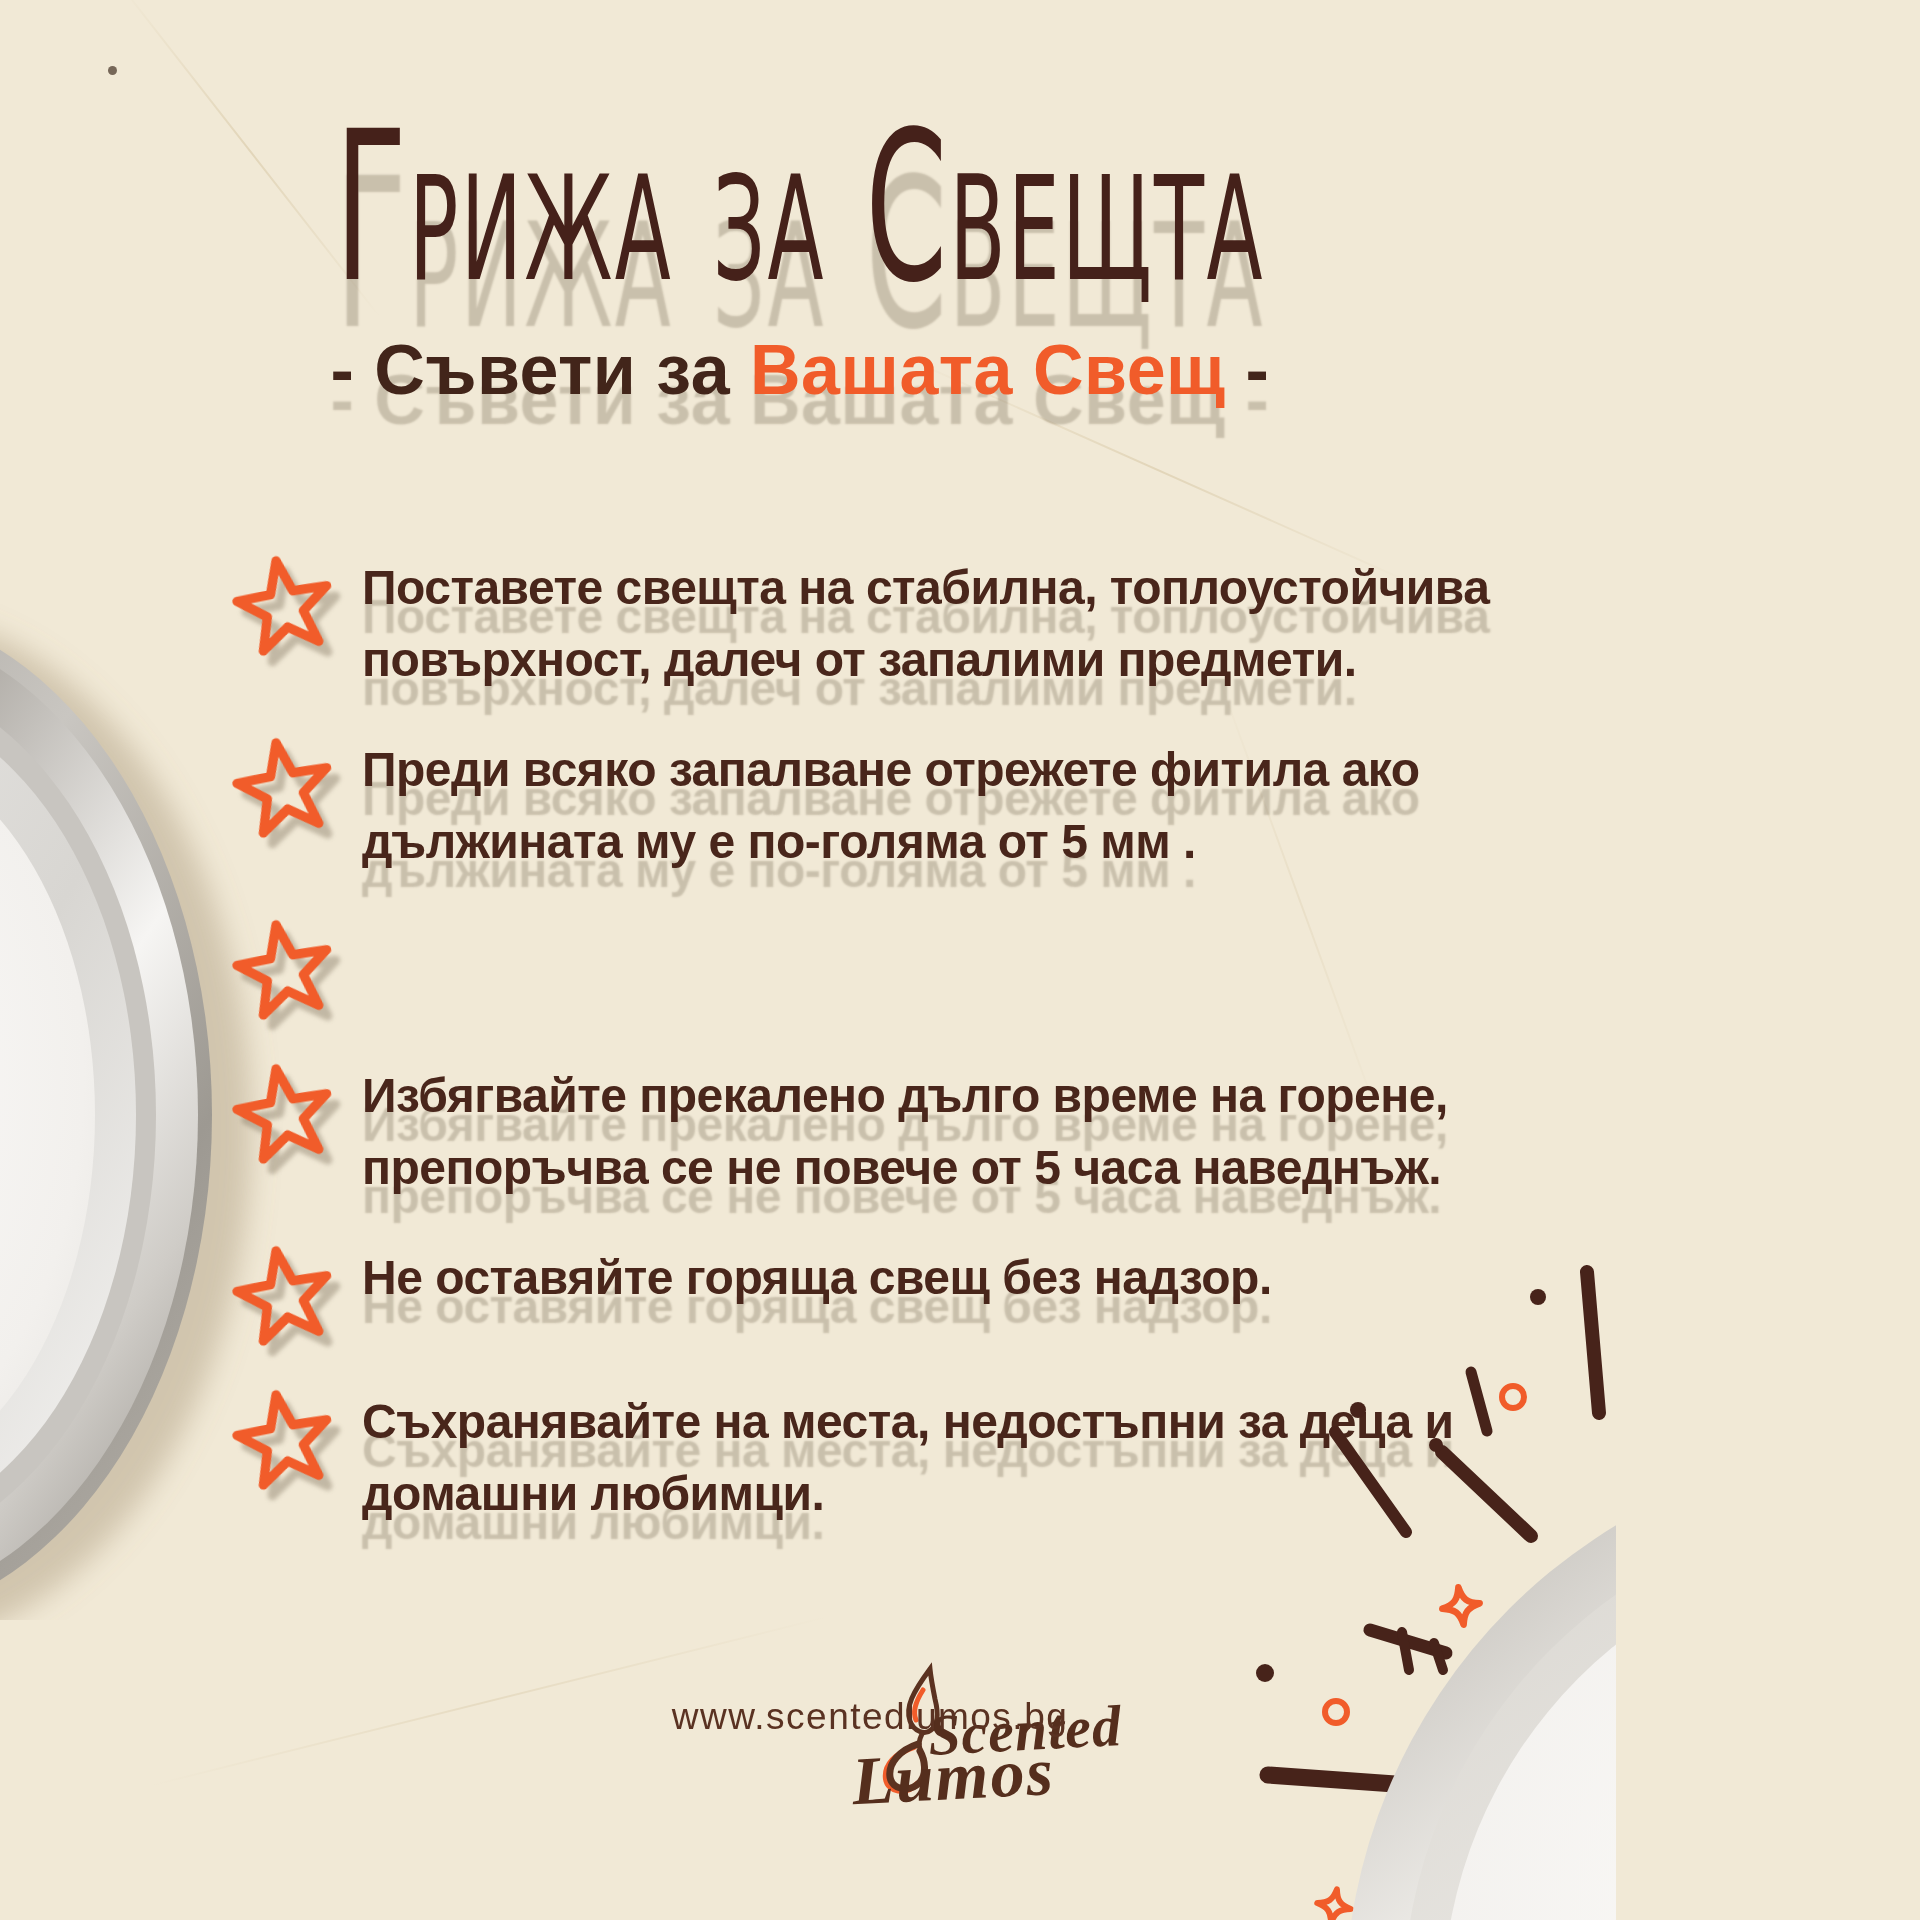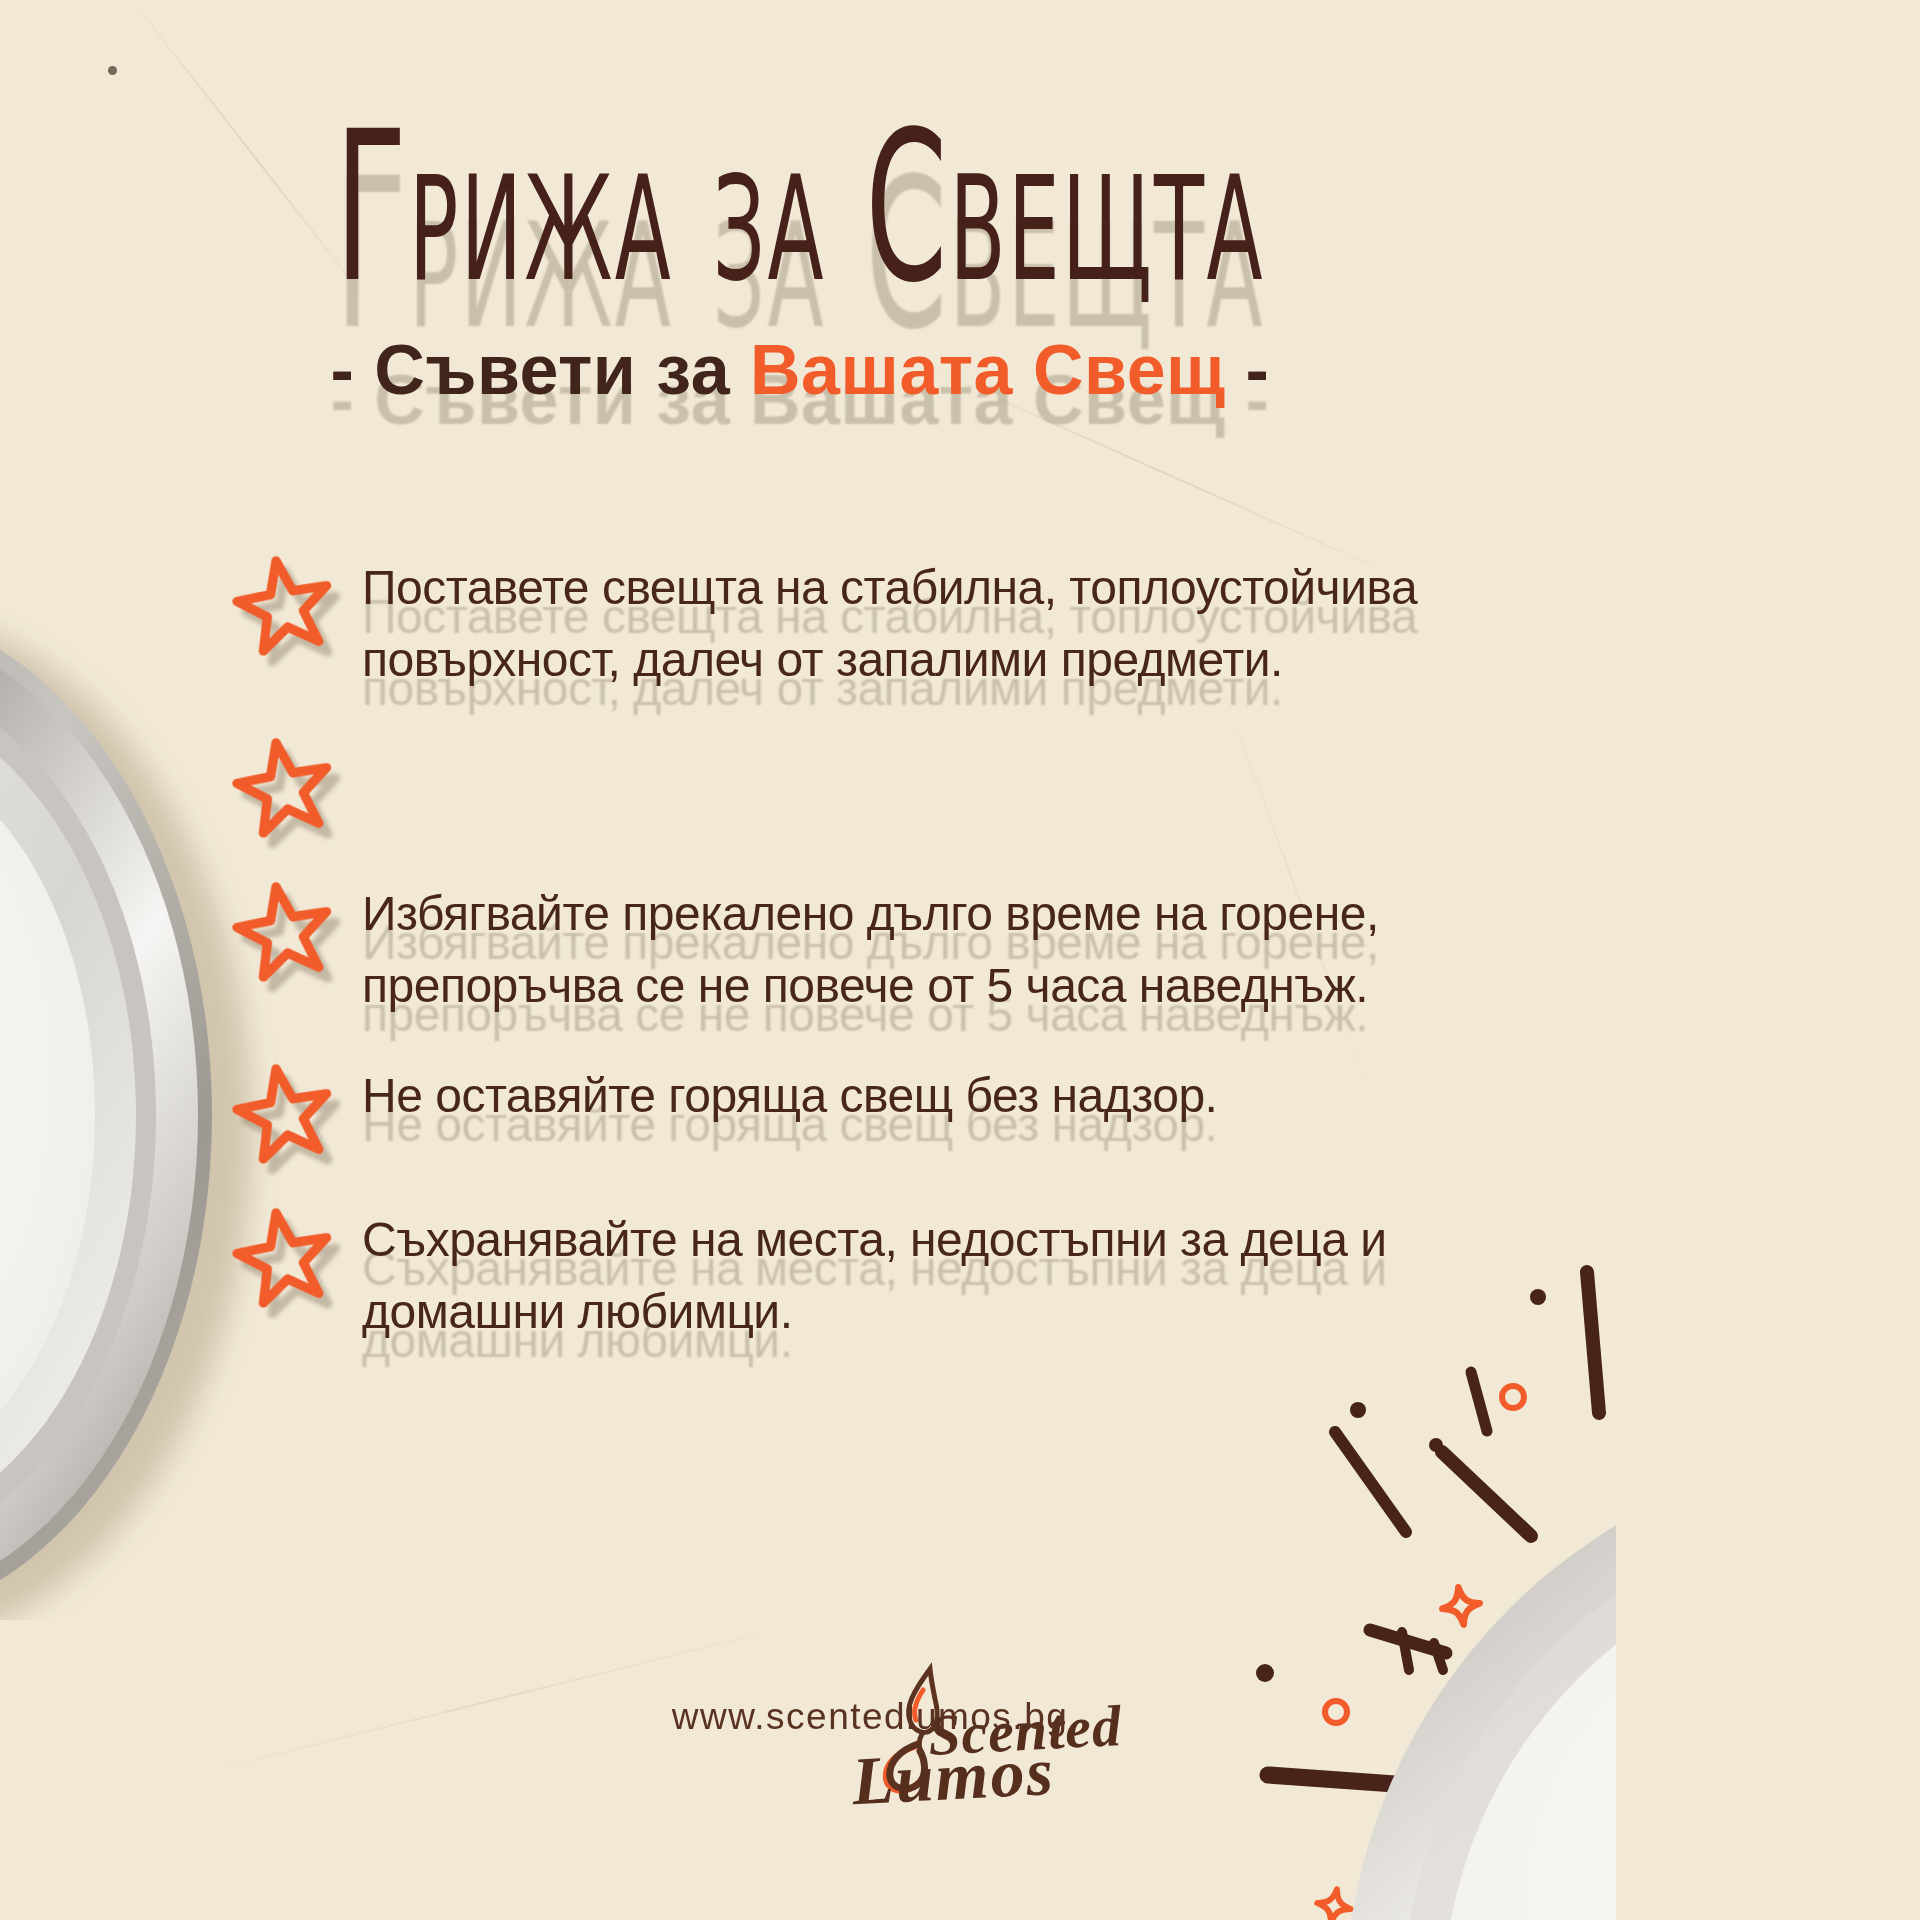--- a/index.html
+++ b/index.html
@@ -45,21 +45,21 @@
   }
   .subtitle .hl{color:var(--orange);}
 
   
   .tips{position:absolute;top:552px;left:232px;width:1480px;}
   .tip{display:flex;align-items:flex-start;margin-bottom:38px;}
   .tip .star{flex:0 0 auto;width:104px;height:104px;margin-right:26px;margin-top:2px;
     transform:rotate(-10deg);
     filter:drop-shadow(7px 12px 2px rgba(118,105,84,.38));}
   .tip .txt{
-    font-weight:normal;font-size:48px;line-height:72px;letter-spacing:-0.5px;
+    font-weight:bold;font-size:48px;line-height:72px;letter-spacing:-0.5px;
     color:var(--body);max-width:1340px;white-space:pre-line;
     text-shadow:0 29px 2px var(--shadow);
   }
 
   
   .tin-photo{position:absolute;left:0;top:600px;width:420px;height:1020px;}
   .jar-photo{position:absolute;left:1320px;top:1400px;width:600px;height:520px;}
   .doodles{position:absolute;left:1240px;top:1180px;width:680px;height:740px;}
 
   
@@ -123,20 +123,27 @@
 
   <div class="tips">
     <div class="tip">
       <svg class="star" viewBox="0 0 100 100" aria-hidden="true">
         <polygon points="50,6 60.9,37 93.7,37.8 67.6,57.7 77,89.2 50,70.5 23,89.2 32.4,57.7 6.3,37.8 39.1,37" fill="none" stroke="#f15c2a" stroke-width="9" stroke-linejoin="round"></polygon>
       </svg>
       <div class="txt">Поставете свещта на стабилна, топлоустойчива
 повърхност, далеч от запалими предмети.</div>
     </div>
 
+    <div class="tip">
+      <svg class="star" viewBox="0 0 100 100" aria-hidden="true">
+        <polygon points="50,6 60.9,37 93.7,37.8 67.6,57.7 77,89.2 50,70.5 23,89.2 32.4,57.7 6.3,37.8 39.1,37" fill="none" stroke="#f15c2a" stroke-width="9" stroke-linejoin="round"></polygon>
+      </svg>
+      <div class="txt">Преди всяко запалване отрежете фитила ако
+дължината му е по-голяма от 5 мм .</div>
+    </div>
 
     <div class="tip">
       <svg class="star" viewBox="0 0 100 100" aria-hidden="true">
         <polygon points="50,6 60.9,37 93.7,37.8 67.6,57.7 77,89.2 50,70.5 23,89.2 32.4,57.7 6.3,37.8 39.1,37" fill="none" stroke="#f15c2a" stroke-width="9" stroke-linejoin="round"></polygon>
       </svg>
     </div>
 
     <div class="tip">
       <svg class="star" viewBox="0 0 100 100" aria-hidden="true">
         <polygon points="50,6 60.9,37 93.7,37.8 67.6,57.7 77,89.2 50,70.5 23,89.2 32.4,57.7 6.3,37.8 39.1,37" fill="none" stroke="#f15c2a" stroke-width="9" stroke-linejoin="round"></polygon>

